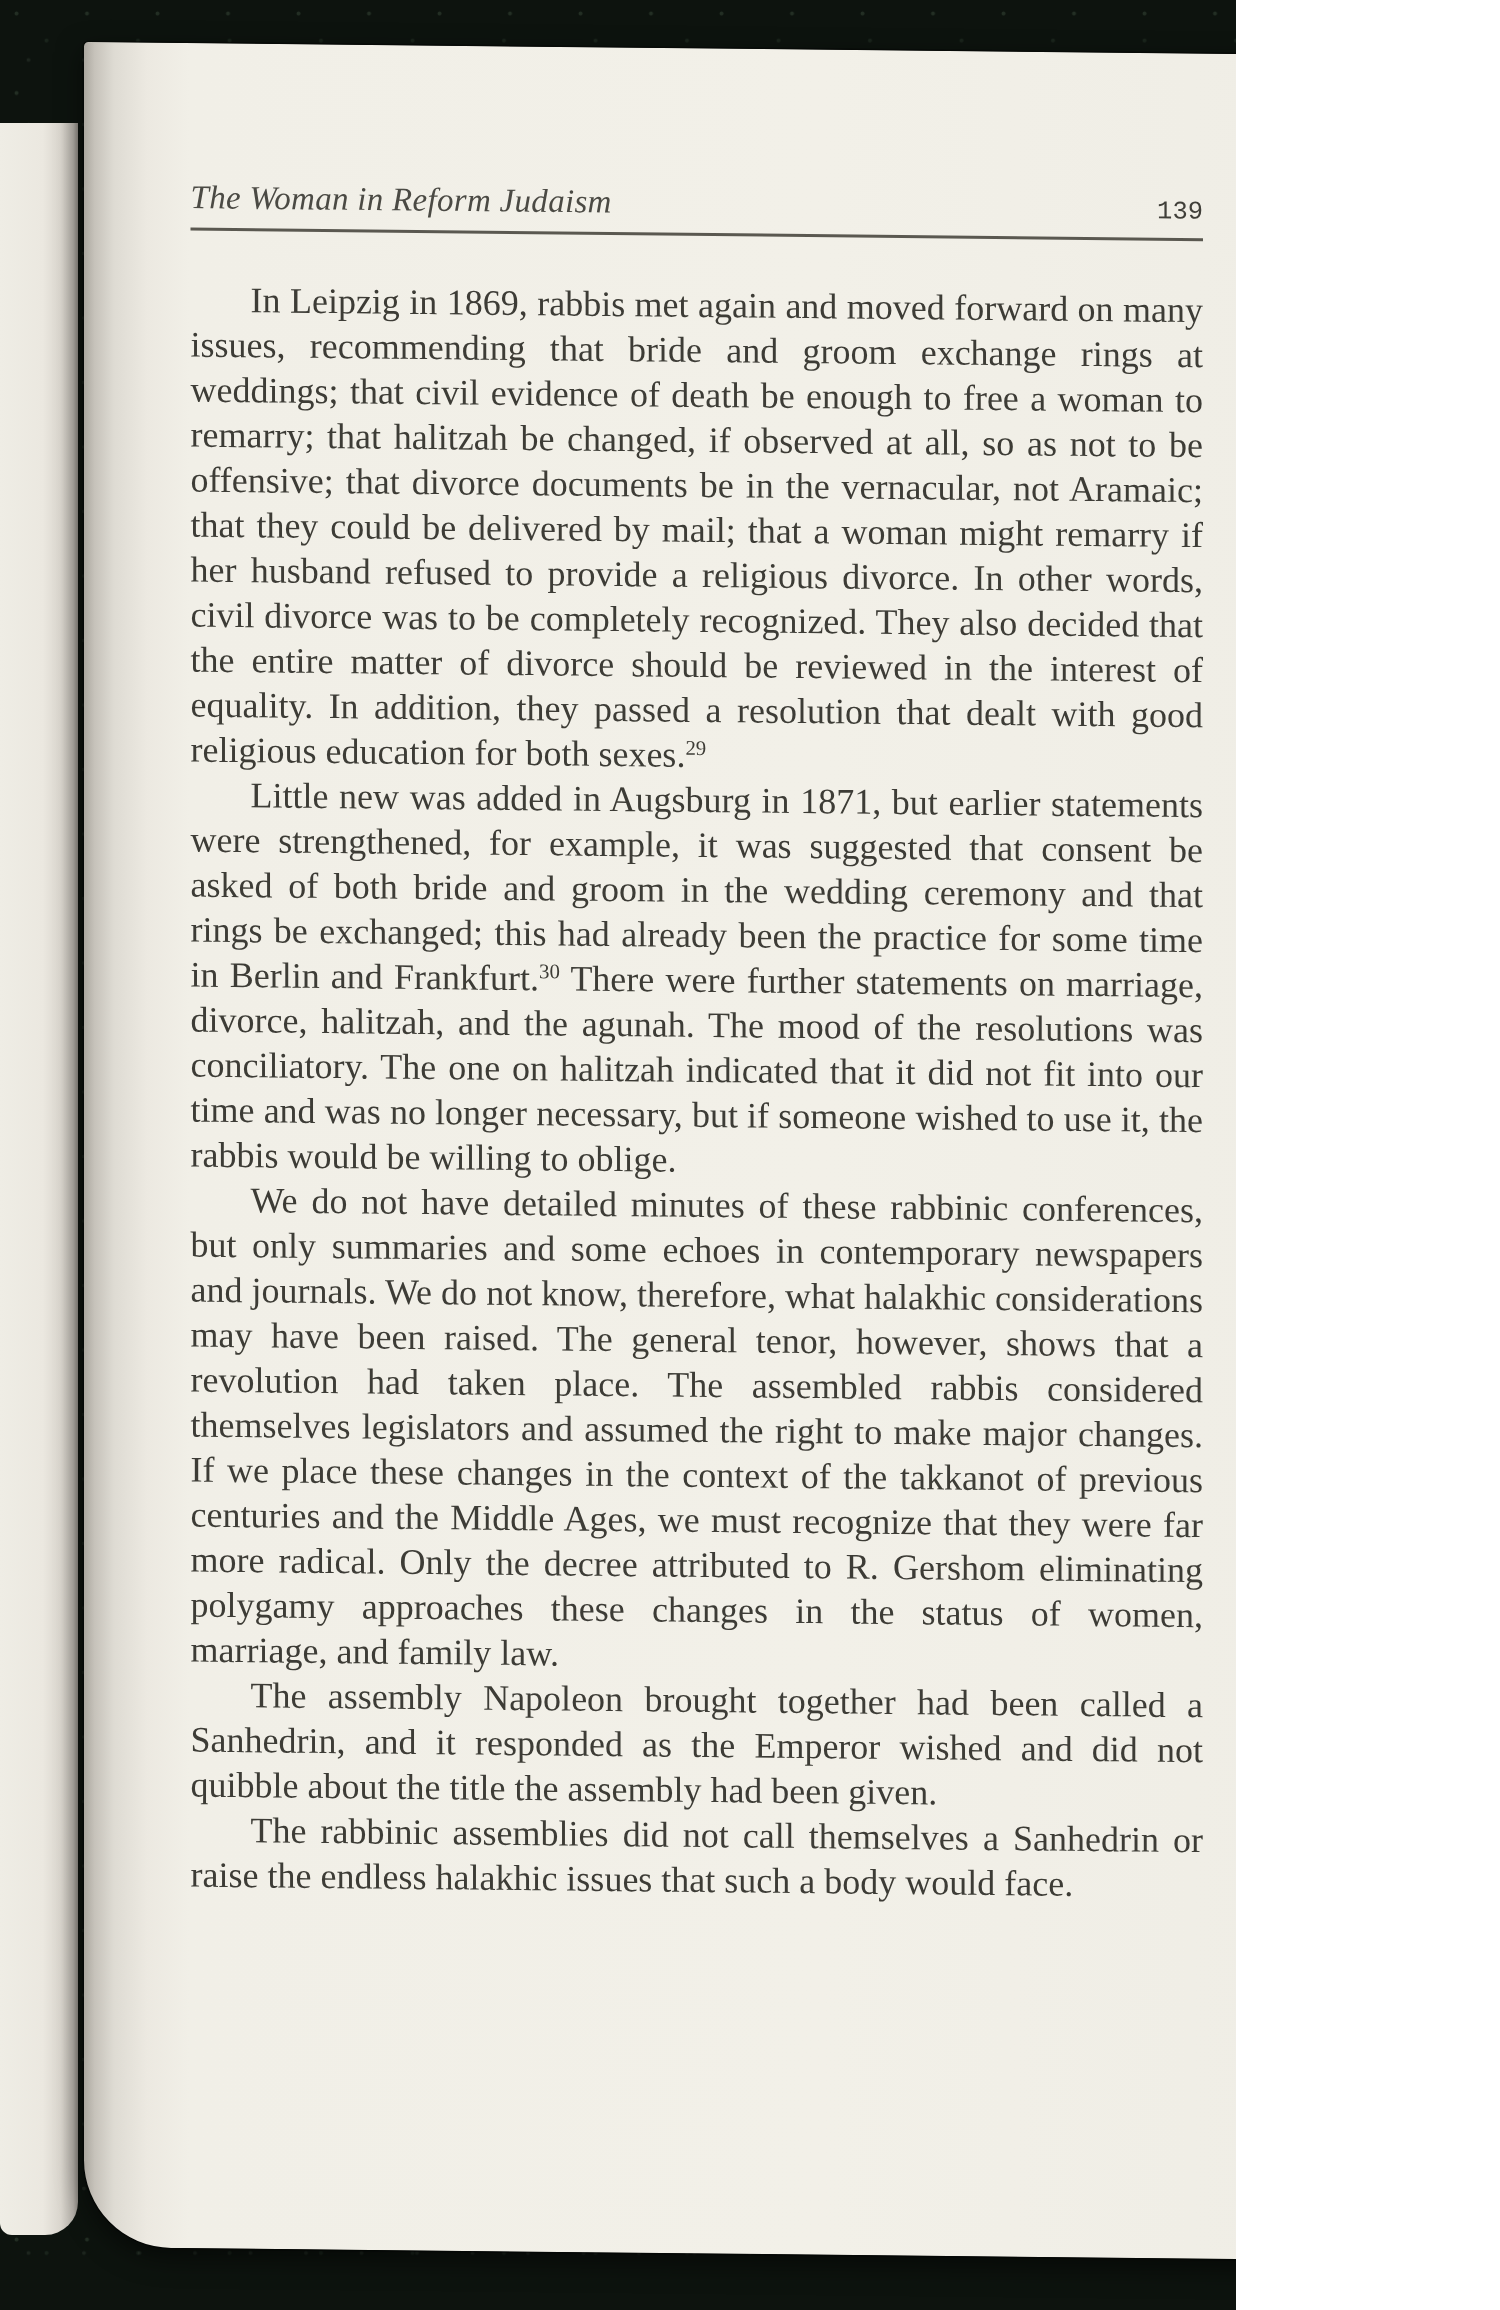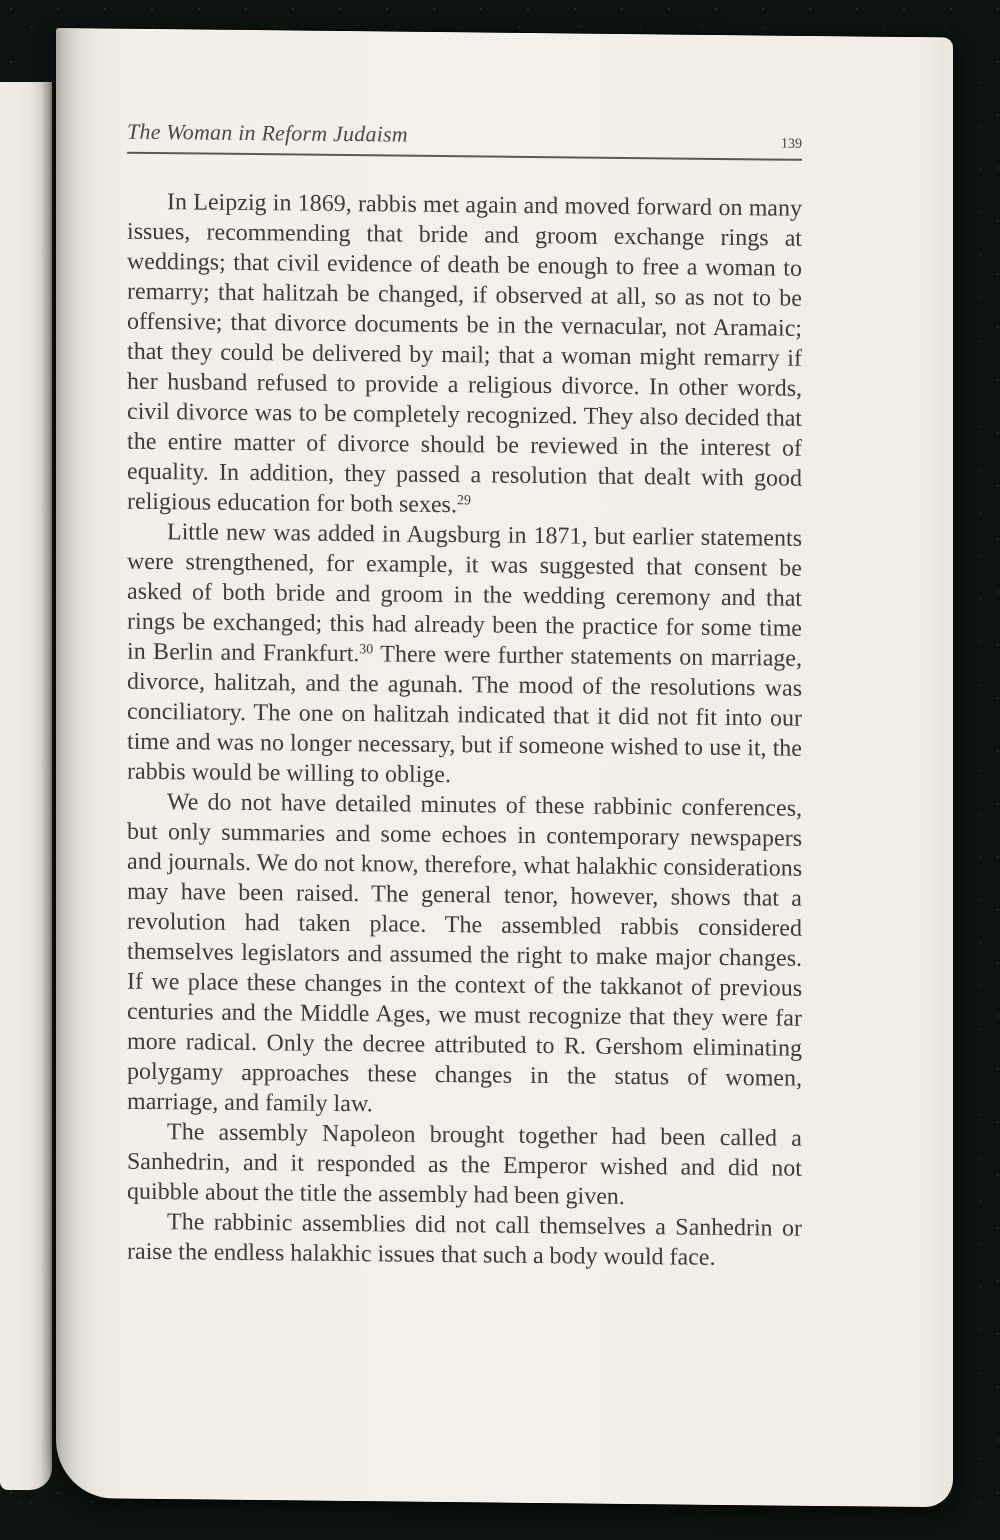--- a/index.html
+++ b/index.html
@@ -5,21 +5,21 @@
   html, body { margin: 0; padding: 0; }
   body {
     width: 1000px; height: 1540px;
     overflow: hidden;
     font-family: "Liberation Serif", serif;
   }
 
   
   .stage {
     position: relative;
-    width: 1000px; height: 1540px;
+    width: 824px; height: 1540px;
     background-color: #0d130e;
     background-image:
       radial-gradient(circle at 11px 9px,  rgba(150,190,150,0.16) 0 1px, transparent 1.6px),
       radial-gradient(circle at 31px 27px, rgba(120,160,125,0.12) 0 1px, transparent 1.6px),
       radial-gradient(circle at 19px 40px, rgba(170,200,170,0.10) 0 1px, transparent 1.5px),
       radial-gradient(circle at 44px 15px, rgba(140,175,140,0.08) 0 1px, transparent 1.5px);
     background-size: 47px 53px, 61px 59px, 37px 43px, 29px 31px;
     overflow: hidden;
   }
 
@@ -61,22 +61,23 @@
     padding-bottom: 7px;
     border-bottom: 2px solid #5a5850;
   }
   .running-title {
     font-style: italic;
     font-size: 22px;
     color: #4b4a44;
     letter-spacing: 0.2px;
   }
   .page-number {
-    font-size: 14px;
+    font-size: 17px;
     color: #403f39;
+    font-family: Liberation Mono, monospace;
   }
 
   .body-text {
     margin-top: 32px;
     font-size: 24px;
     line-height: 30px;
     color: #3d3c36;
     text-align: justify;
   }
   .body-text p.para {

